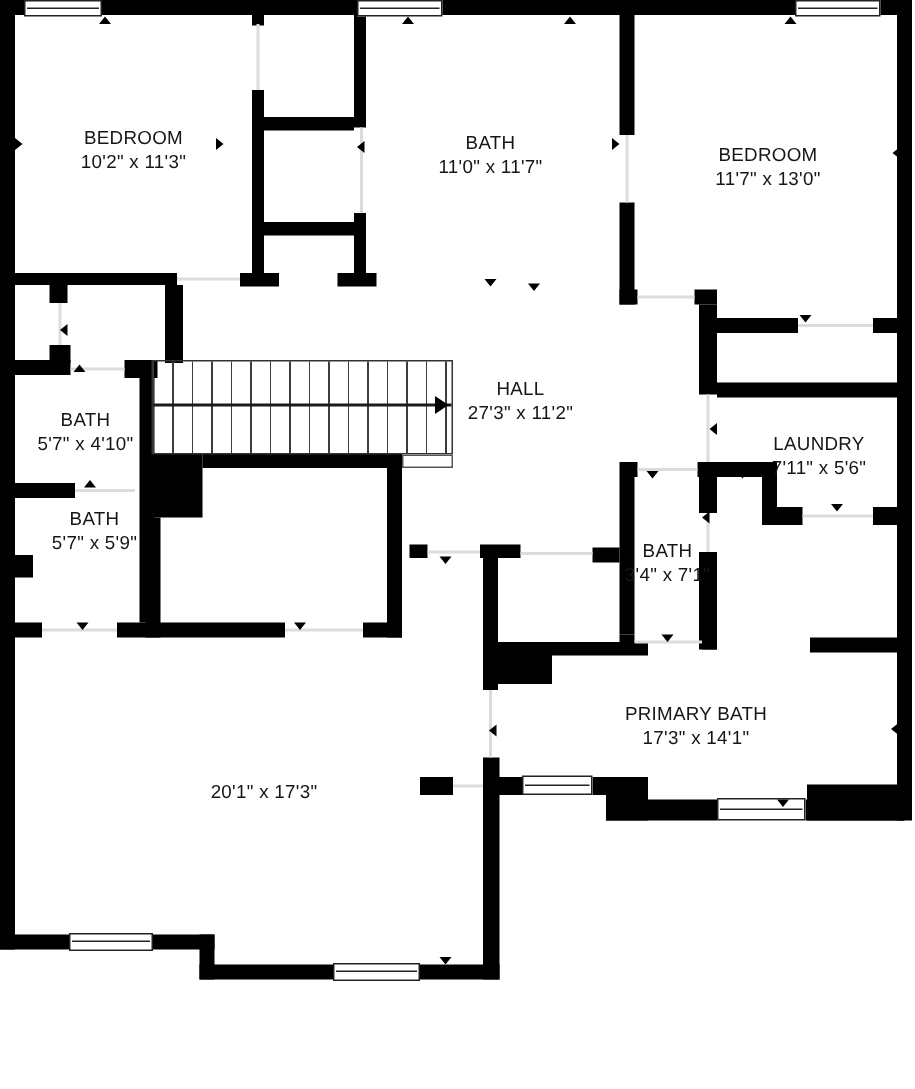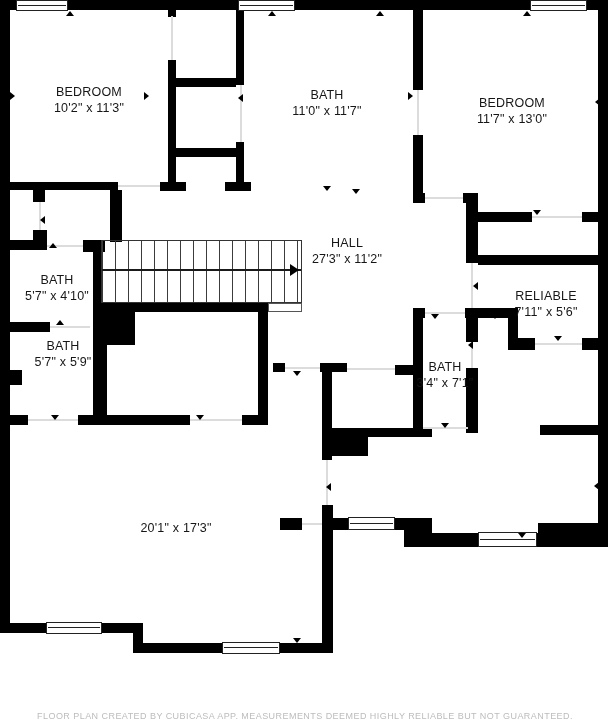--- a/index.html
+++ b/index.html
@@ -194,38 +194,41 @@
     <span>10'2" x 11'3"</span>
   </div>
   <div class="rlabel" style="left:327px;top:103px">
     <span>BATH</span>
     <span>11'0" x 11'7"</span>
   </div>
   <div class="rlabel" style="left:512px;top:111px">
     <span>BEDROOM</span>
     <span>11'7" x 13'0"</span>
   </div>
-  <div class="rlabel" style="left:347px;top:251px">
+  <div class="rlabel" style="left:347px;top:267px">
     <span>HALL</span>
     <span>27'3" x 11'2"</span>
   </div>
   <div class="rlabel" style="left:57px;top:288px">
     <span>BATH</span>
     <span>5'7" x 4'10"</span>
   </div>
   <div class="rlabel" style="left:63px;top:354px">
     <span>BATH</span>
     <span>5'7" x 5'9"</span>
   </div>
   <div class="rlabel" style="left:546px;top:304px">
-    <span>RELIABLE</span>
+    <span>LAUNDRY</span>
     <span>7'11" x 5'6"</span>
   </div>
   <div class="rlabel" style="left:445px;top:375px">
     <span>BATH</span>
     <span>3'4" x 7'1"</span>
+  </div>
+  <div class="rlabel" style="left:464px;top:484px">
+    <span>PRIMARY BATH</span>
+    <span>17'3" x 14'1"</span>
   </div>
   <div class="rlabel" style="left:176px;top:528px">
     <span>20'1" x 17'3"</span>
   </div>
 
-  <div id="footer">FLOOR PLAN CREATED BY CUBICASA APP. MEASUREMENTS DEEMED HIGHLY RELIABLE BUT NOT GUARANTEED.</div>
 </div>
 
 </body></html>

